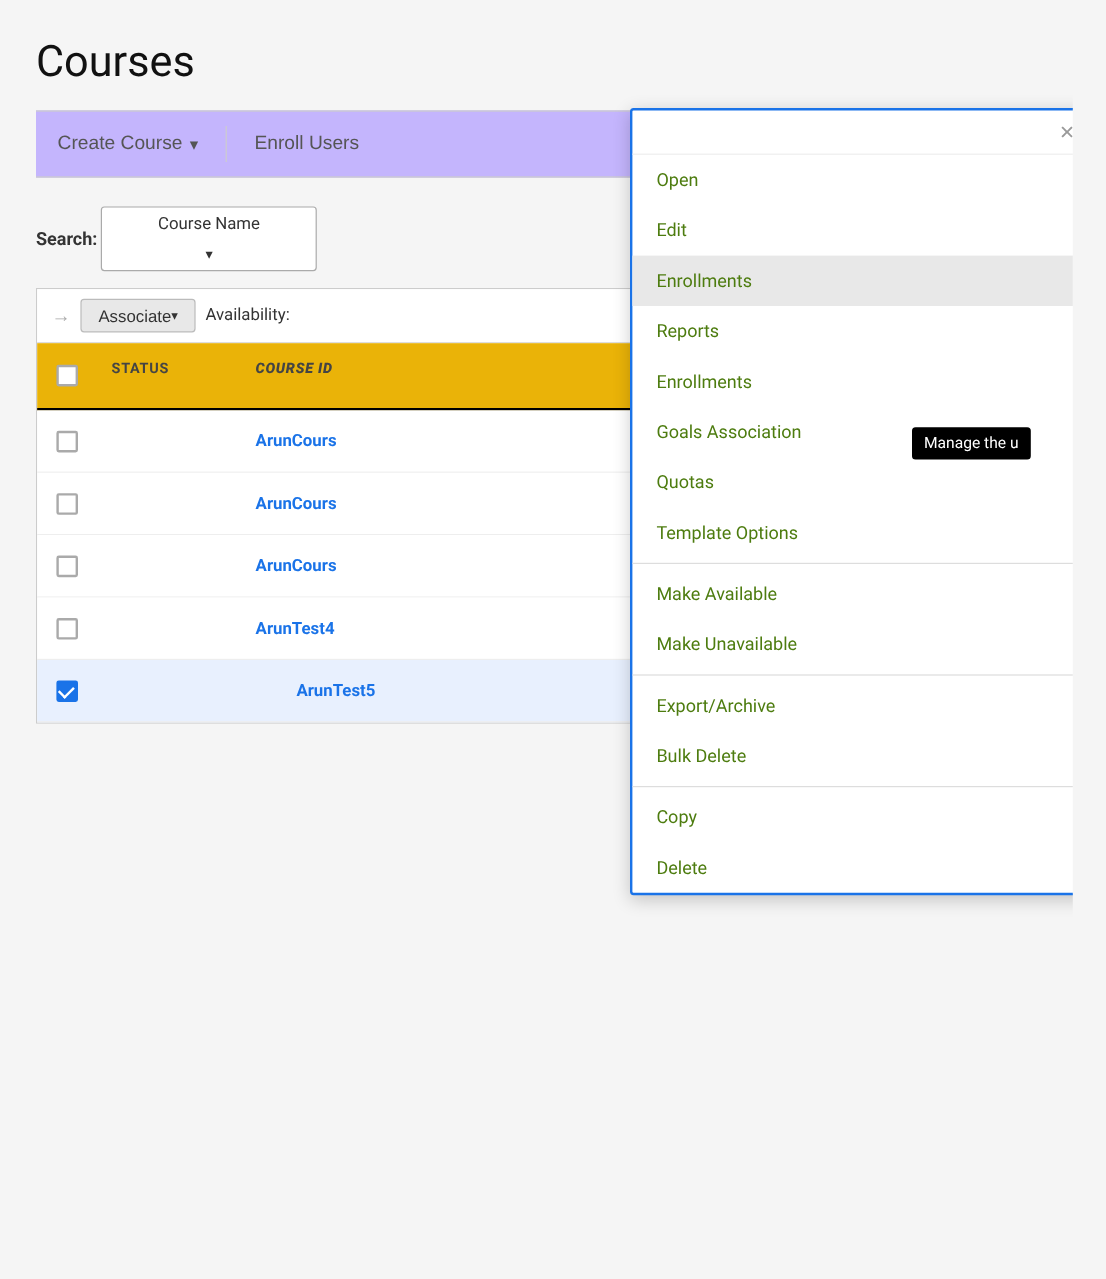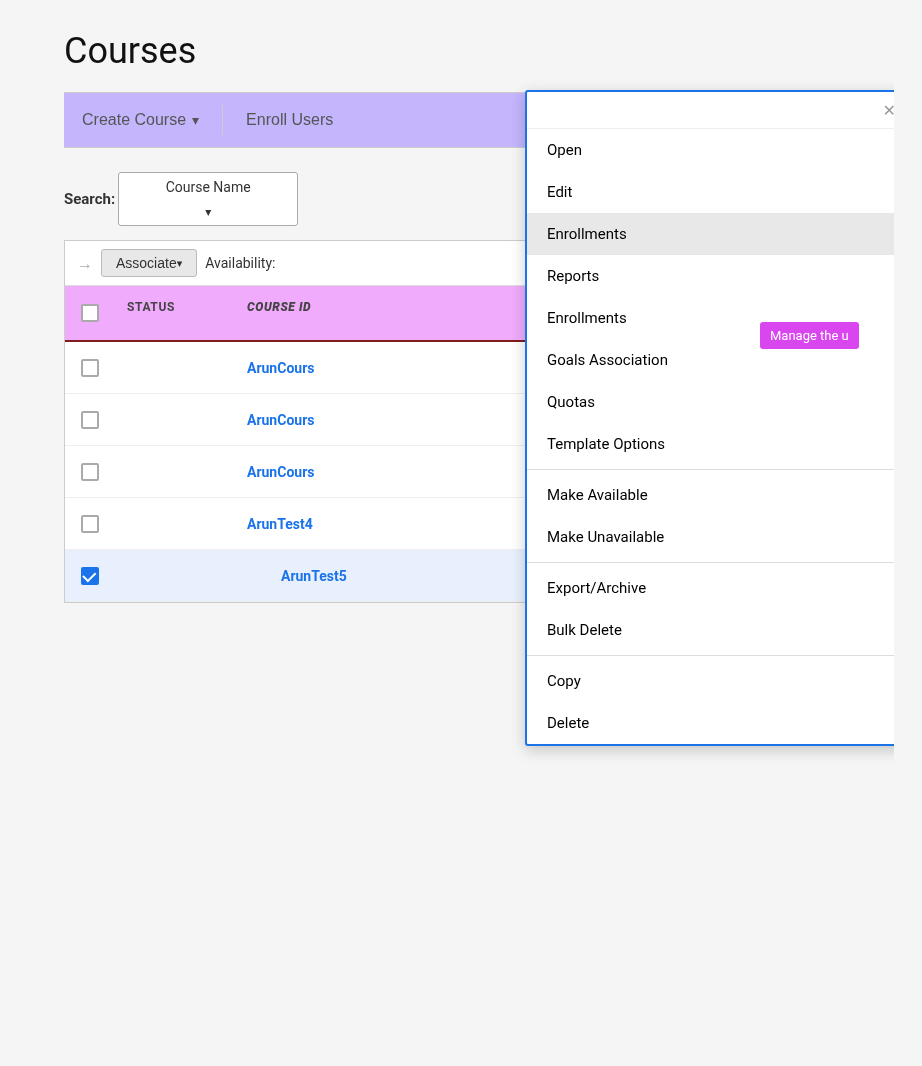--- a/index.html
+++ b/index.html
@@ -8,21 +8,20 @@
       background: #f5f5f5;
       color: #333;
       font-size: 14px;
     }
     .page-container {
       width: 894px;
       min-height: 1066px;
       background: #f5f5f5;
       position: relative;
       overflow: hidden;
-      padding-left: 34px;
     }
     .page-header {
       padding: 30px 30px 10px 30px;
       background: #f5f5f5;
     }
     .page-title {
       font-size: 36px;
       font-weight: 400;
       color: #111;
       margin-bottom: 20px;
@@ -117,22 +116,22 @@
     .table-toolbar-btn .chevron {
       font-size: 11px;
     }
     .availability-label {
       font-size: 14px;
       color: #333;
     }
     .table-head {
       display: grid;
       grid-template-columns: 50px 120px 1fr 80px;
-      background: #f0abfc;
-      border-bottom: 2px solid #7f1d1d;
+      background: #eab308;
+      border-bottom: 2px solid #000000;
       padding: 8px 0;
     }
     .table-head-cell {
       padding: 6px 12px;
       font-size: 12px;
       font-weight: 700;
       letter-spacing: 0.05em;
       color: #444;
       text-transform: uppercase;
     }
@@ -223,38 +222,38 @@
     }
     .dropdown-search-clear {
       color: #999;
       font-size: 16px;
       cursor: pointer;
       padding: 2px 4px;
     }
     .dropdown-item {
       padding: 12px 20px;
       font-size: 15px;
-      color: #000000;
+      color: #4d7c0f;
       cursor: pointer;
       display: flex;
       align-items: center;
     }
     .dropdown-item.active {
       background: #e8e8e8;
     }
     .dropdown-divider {
       height: 1px;
       background: #ddd;
       margin: 4px 0;
     }
     .tooltip {
       position: absolute;
-      top: 322px;
+      top: 356px;
       left: 760px;
-      background: #d946ef;
+      background: #000000;
       color: white;
       padding: 6px 10px;
       border-radius: 3px;
       font-size: 13px;
       white-space: nowrap;
       z-index: 200;
       pointer-events: none;
     }
   </style>
 </head>

